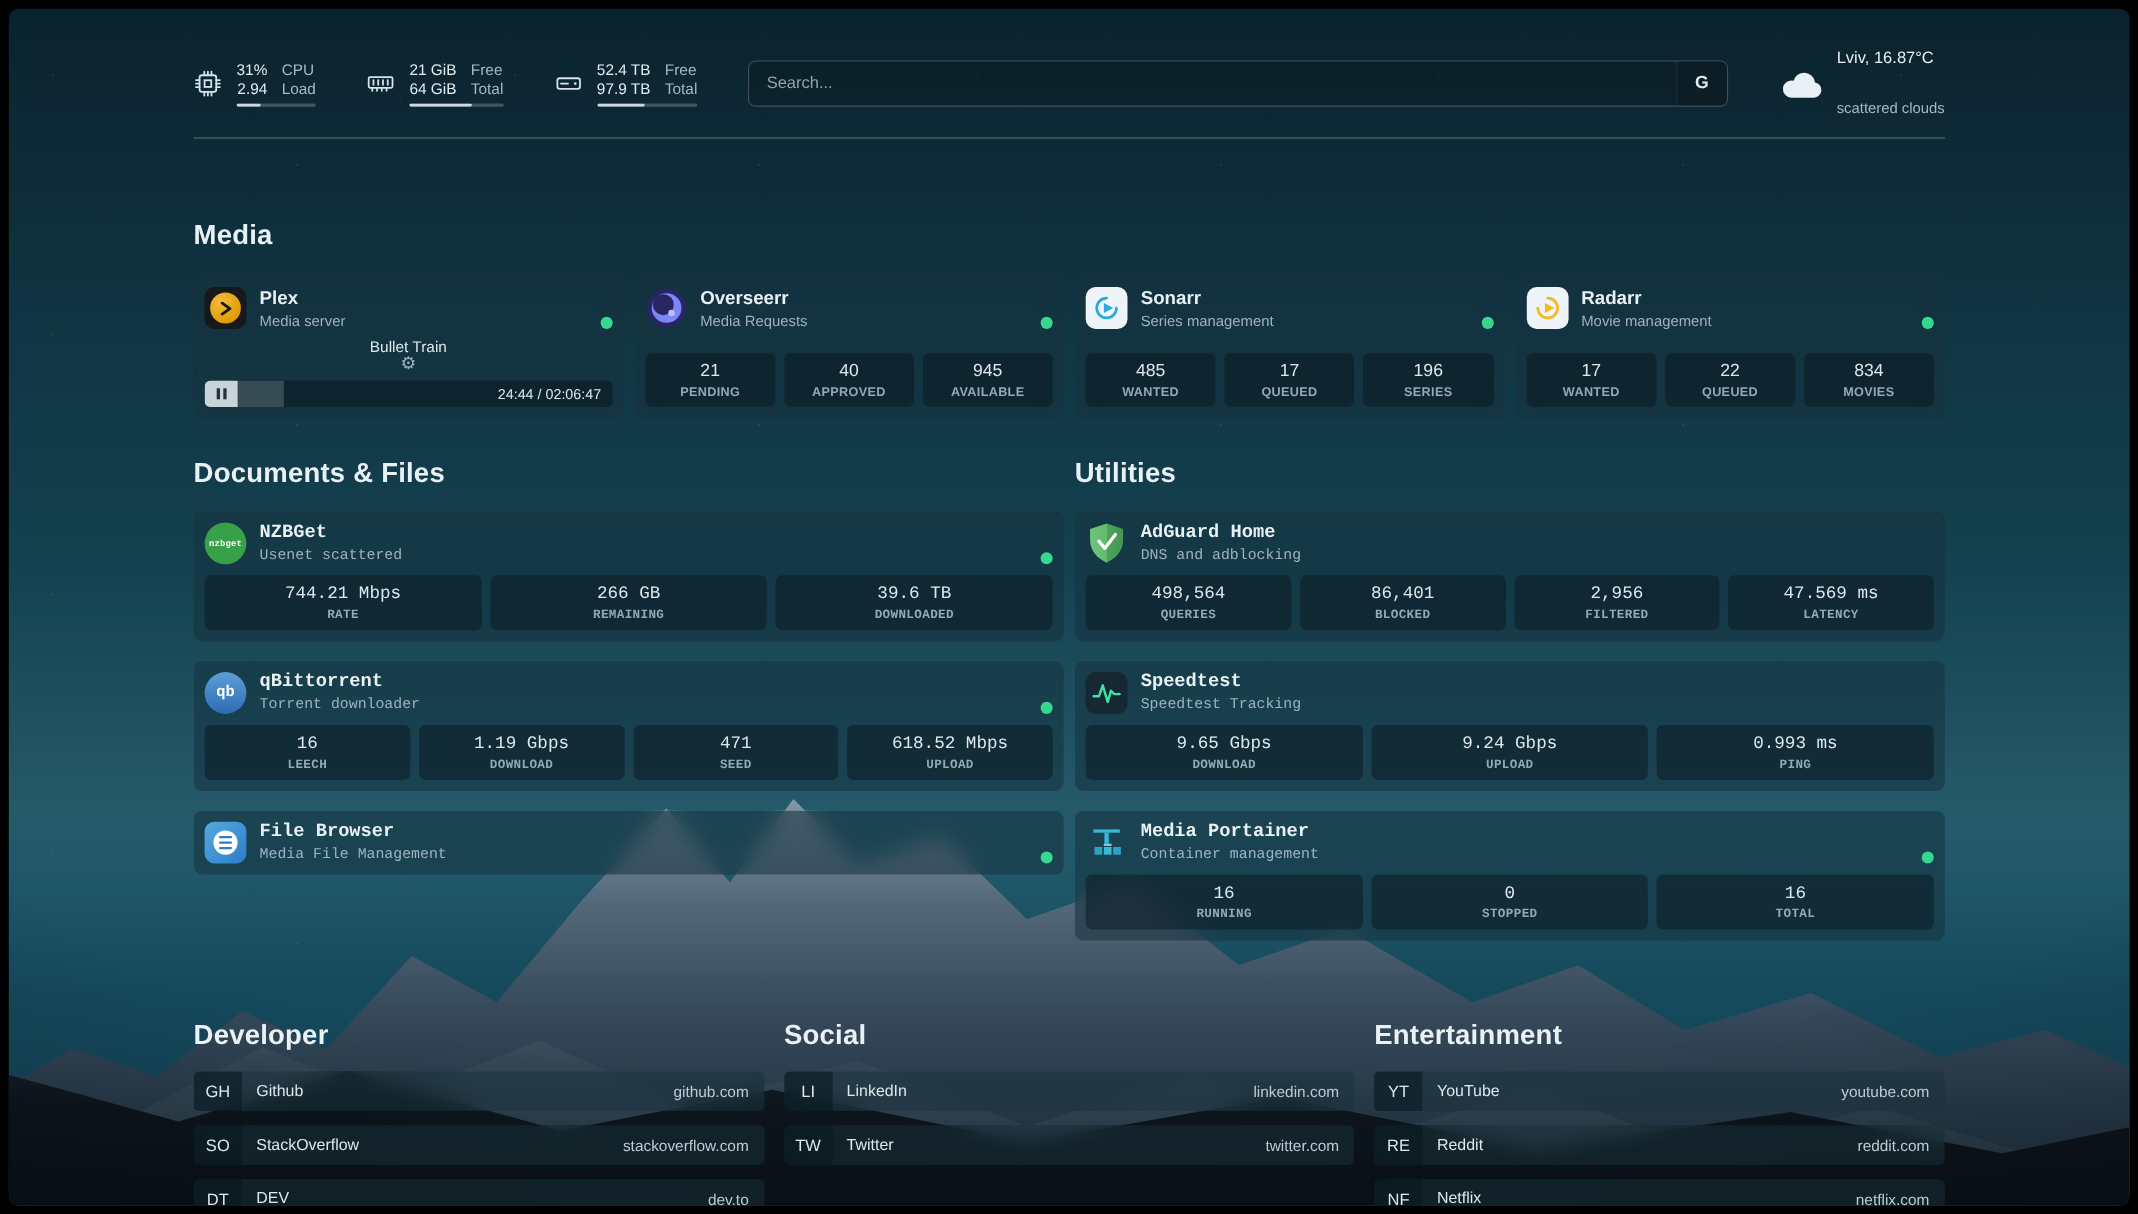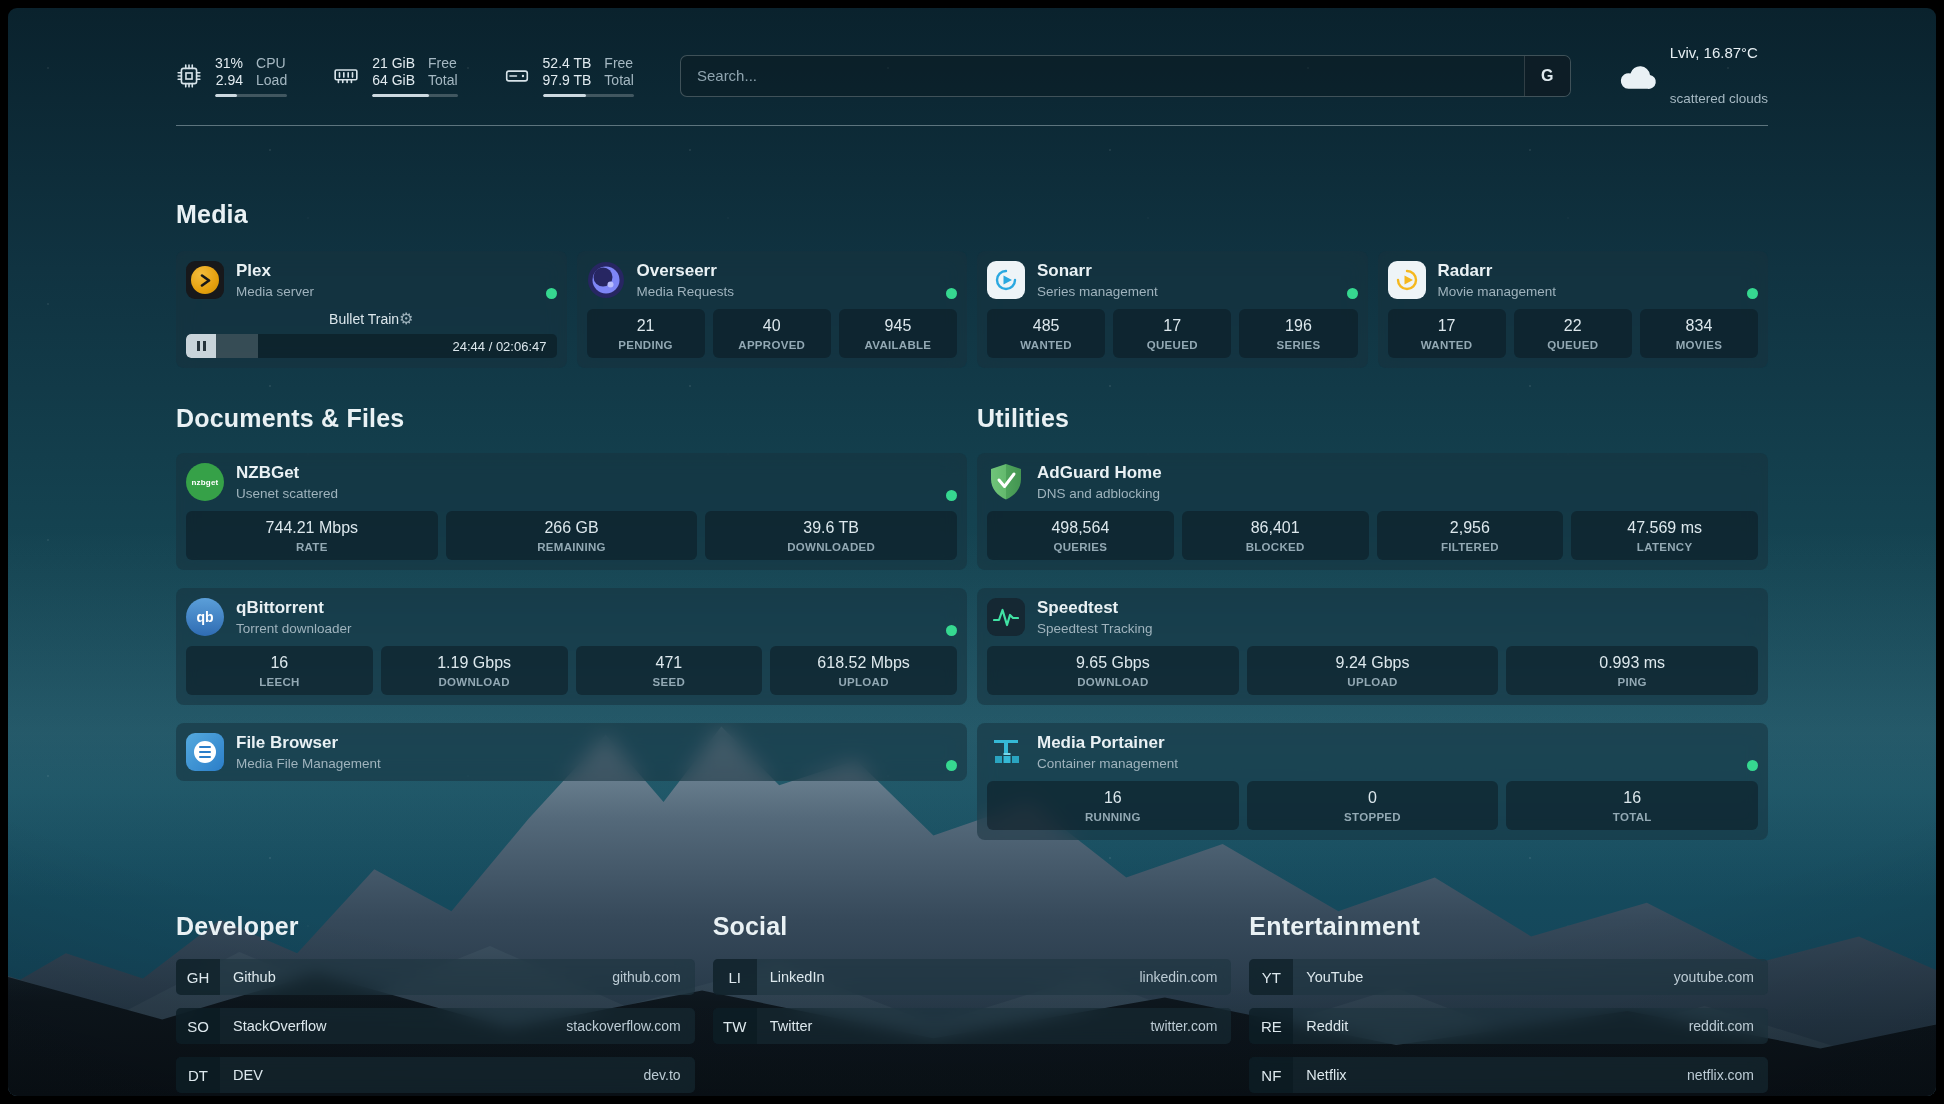--- a/index.html
+++ b/index.html
@@ -87,34 +87,34 @@
   .svc-desc { font-size:13.5px; color:#9fb3bd; margin-top:3px; white-space:nowrap; }
   .dot { width:11px; height:11px; border-radius:50%; background:#36d890; margin-left:auto; flex:none; }
 
   .stats { display:flex; gap:8px; margin-top:auto; padding-top:10px; }
   .stat { flex:1; background:rgba(10,24,31,0.5); border-radius:6px; padding:8px 4px 7px; text-align:center; min-width:0; }
   .stat-value { font-size:16px; color:#dde8ed; white-space:nowrap; overflow:hidden; }
   .stat-label { font-size:11.5px; font-weight:700; color:#93a9b4; margin-top:4px; letter-spacing:.3px; white-space:nowrap; }
 
   
   .np { margin-top:auto; padding-top:8px; }
-  .np-row1 { display:flex; align-items:center; justify-content:center; padding:0 2px; }
+  .np-row1 { display:flex; align-items:center; justify-content:center; padding:0 2px;flex-direction:column; }
   .np-title { font-size:14px; color:#dce7ec; }
   .gear { color:#9cb0ba; font-size:16px; line-height:1; cursor:pointer; background:none; border:none; font-family:inherit; }
   .np-bar { margin-top:7px; position:relative; height:24px; background:rgba(10,24,31,0.55);
     border-radius:5px; display:flex; align-items:center; overflow:hidden; }
   .np-fill { position:absolute; left:0; top:0; bottom:0; background:rgba(207,219,226,0.22); }
   .pause-btn { position:relative; z-index:2; width:30px; height:24px; background:#c9d4da; border:none;
     border-radius:5px 0 0 5px; display:flex; align-items:center; justify-content:center; gap:3px; cursor:pointer; flex:none; }
   .pause-bar { width:3px; height:10px; background:#26333b; display:block; }
   .np-time { margin-left:auto; z-index:2; font-size:13px; color:#dce7ec; padding-right:10px; white-space:nowrap; }
 
   .two-col { display:grid; grid-template-columns:1fr 1fr; gap:10px; margin-top:36px; }
   .two-col .group-title { margin-bottom:20px; }
-  .stack { display:flex; flex-direction:column; gap:18px; }
+  .stack { display:flex; flex-direction:column; gap:18px;font-family:Liberation Mono, monospace; }
 
   
   .bookmarks { display:grid; grid-template-columns:1fr 1fr 1fr; gap:18px; margin-top:72px; }
   .bookmarks .group-title { margin-bottom:18px; }
   .bm-list { display:flex; flex-direction:column; gap:13px; }
   .bm-row { display:flex; align-items:center; height:36px; background:rgba(26,49,60,0.5);
     backdrop-filter:blur(8px); -webkit-backdrop-filter:blur(8px);
     border-radius:5px; overflow:hidden; cursor:pointer; text-decoration:none; }
   .bm-abbr { width:44px; align-self:stretch; background:rgba(10,24,31,0.55); color:#dde8ed;
     font-size:15px; display:flex; align-items:center; justify-content:center; flex:none; }

